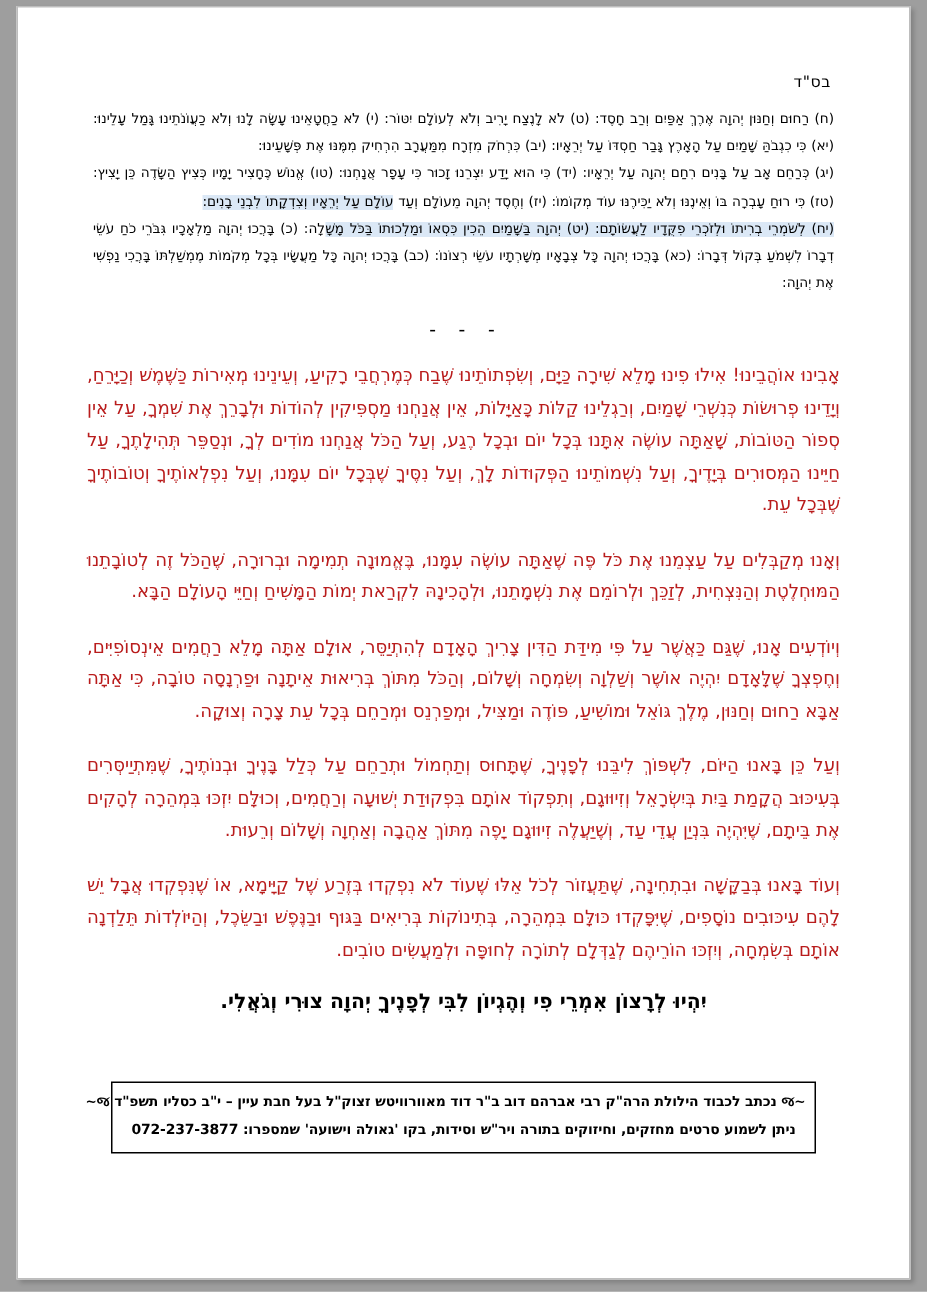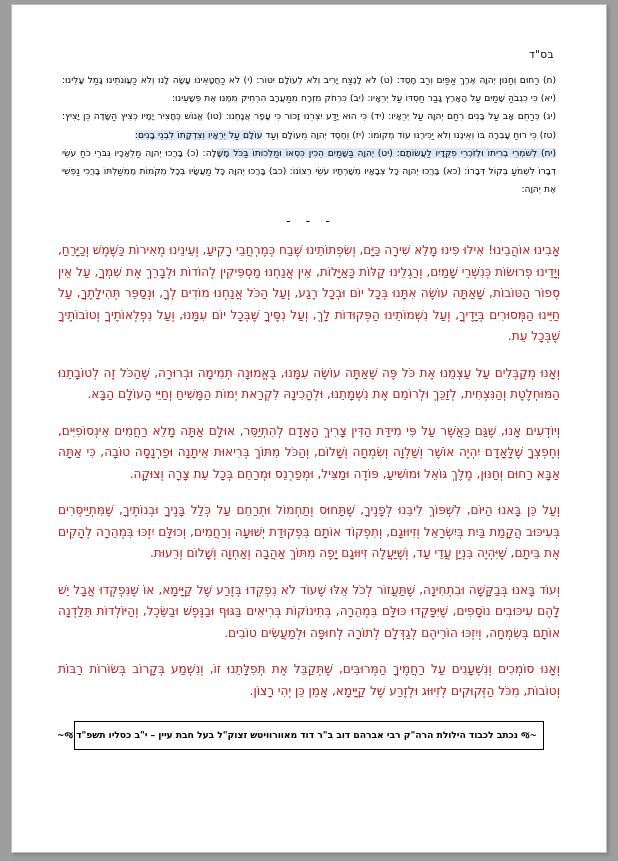--- a/index.html
+++ b/index.html
@@ -167,29 +167,29 @@
       </div>
 
       <div class="sep">- - -</div>
 
       <div class="prayer-block">
         <p class="prayer">אָבִינוּ אוֹהֲבֵינוּ! אִילוּ פִינוּ מָלֵא שִׁירָה כַּיָּם, וְשִׂפְתוֹתֵינוּ שֶׁבַח כְּמֶרְחֲבֵי רָקִיעַ, וְעֵינֵינוּ מְאִירוֹת כַּשֶּׁמֶשׁ וְכַיָּרֵחַ, וְיָדֵינוּ פְרוּשׂוֹת כְּנִשְׁרֵי שָׁמַיִם, וְרַגְלֵינוּ קַלּוֹת כָּאַיָּלוֹת, אֵין אֲנַחְנוּ מַסְפִּיקִין לְהוֹדוֹת וּלְבָרֵךְ אֶת שִׁמְךָ, עַל אֵין סְפוֹר הַטּוֹבוֹת, שָׁאַתָּה עוֹשֶׂה אִתָּנוּ בְּכָל יוֹם וּבְכָל רֶגַע, וְעַל הַכֹּל אֲנַחְנוּ מוֹדִים לְךָ, וּנְסַפֵּר תְּהִילָתֶךָ, עַל חַיֵּינוּ הַמְּסוּרִים בְּיָדֶיךָ, וְעַל נִשְׁמוֹתֵינוּ הַפְּקוּדוֹת לָךְ, וְעַל נִסֶּיךָ שֶׁבְּכָל יוֹם עִמָּנוּ, וְעַל נִפְלְאוֹתֶיךָ וְטוֹבוֹתֶיךָ שֶׁבְּכָל עֵת.</p>
         <p class="prayer">וְאָנוּ מְקַבְּלִים עַל עַצְמֵנוּ אֶת כֹּל פֶּה שֶׁאַתָּה עוֹשֶׂה עִמָּנוּ, בֶּאֱמוּנָה תְמִימָה וּבְרוּרָה, שֶׁהַכֹּל זֶה לְטוֹבָתֵנוּ הַמּוּחְלֶטֶת וְהַנִּצְחִית, לְזַכֵּךְ וּלְרוֹמֵם אֶת נִשְׁמָתֵנוּ, וּלְהָכִינָהּ לִקְרַאת יְמוֹת הַמָּשִׁיחַ וְחַיֵּי הָעוֹלָם הַבָּא.</p>
         <p class="prayer">וְיוֹדְעִים אָנוּ, שֶׁגַּם כַּאֲשֶׁר עַל פִּי מִידַּת הַדִּין צָרִיךְ הָאָדָם לְהִתְיַסֵּר, אוּלָם אַתָּה מָלֵא רַחֲמִים אֵינְסוֹפִיִּים, וְחֶפְצְךָ שֶׁלָּאָדָם יִהְיֶה אוֹשֶׁר וְשַׁלְוָה וְשִׂמְחָה וְשָׁלוֹם, וְהַכֹּל מִתּוֹךְ בְּרִיאוּת אֵיתָנָה וּפַרְנָסָה טוֹבָה, כִּי אַתָּה אַבָּא רַחוּם וְחַנּוּן, מֶלֶךְ גּוֹאֵל וּמוֹשִׁיעַ, פּוֹדֶה וּמַצִּיל, וּמְפַרְנֵס וּמְרַחֵם בְּכָל עֵת צָרָה וְצוּקָה.</p>
         <p class="prayer">וְעַל כֵּן בָּאנוּ הַיּוֹם, לִשְׁפּוֹךְ לִיבֵּנוּ לְפָנֶיךָ, שֶׁתָּחוּס וְתַחְמוֹל וּתְרַחֵם עַל כְּלַל בָּנֶיךָ וּבְנוֹתֶיךָ, שֶׁמִּתְיַיסְּרִים בְּעִיכּוּב הֲקָמַת בַּיִת בְּיִשְׂרָאֵל וְזִיוּוּגָם, וְתִפְקוֹד אוֹתָם בִּפְקוּדַת יְשׁוּעָה וְרַחֲמִים, וְכוּלָּם יִזְכּוּ בִּמְהֵרָה לְהָקִים אֶת בֵּיתָם, שֶׁיִּהְיֶה בִּנְיַן עֲדֵי עַד, וְשֶׁיַּעֲלֶה זִיוּוּגָם יָפֶה מִתּוֹךְ אַהֲבָה וְאַחְוָה וְשָׁלוֹם וְרֵעוּת.</p>
         <p class="prayer">וְעוֹד בָּאנוּ בְּבַקָּשָׁה וּבִתְחִינָה, שֶׁתַּעֲזוֹר לְכֹל אֵלּוּ שֶׁעוֹד לֹא נִפְקְדוּ בְּזֶרַע שֶׁל קַיָּימָא, אוֹ שֶׁנִּפְקְדוּ אֲבָל יֵשׁ לָהֶם עִיכּוּבִים נוֹסָפִים, שֶׁיִּפָּקְדוּ כּוּלָּם בִּמְהֵרָה, בְּתִינוֹקוֹת בְּרִיאִים בַּגּוּף וּבַנֶּפֶשׁ וּבַשֵּׂכֶל, וְהַיּוֹלְדוֹת תֵּלַדְנָה אוֹתָם בְּשִׂמְחָה, וְיִזְכּוּ הוֹרֵיהֶם לְגַדְּלָם לְתוֹרָה לְחוּפָּה וּלְמַעֲשִׂים טוֹבִים.</p>
-        <p class="prayer">וְאָנוּ סוֹמְכִים וְנִשְׁעָנִים עַל רַחֲמֶיךָ הַמְּרוּבִּים, שֶׁתְּקַבֵּל אֶת תְּפִלָּתֵנוּ זוֹ, וְנִשְׁמַע בְּקָרוֹב בְּשׂוֹרוֹת רַבּוֹת וְטוֹבוֹת, מִכֹּל הַזְּקוּקִים לְזִיוּוּג וּלְזֶרַע שֶׁל קַיָּימָא, אָמֵן כֵּן יְהִי רָצוֹן.</p>
       </div>
 
       <div class="closing">יִהְיוּ לְרָצוֹן אִמְרֵי פִי וְהֶגְיוֹן לִבִּי לְפָנֶיךָ יְהוָה צוּרִי וְגֹאֲלִי.</div>
 
     </div>
 
     <div class="footer-box">
       <div class="footer-line">
         <span class="deco">~જ</span>
         <span>נכתב לכבוד הילולת הרה"ק רבי אברהם דוב ב"ר דוד מאוורוויטש זצוק"ל בעל חבת עיין – י"ב כסליו תשפ"ד</span>
         <span class="deco">જ~</span>
       </div>
+      <div class="footer-line second">ניתן לשמוע סרטים מחזקים, וחיזוקים בתורה ויר"ש וסידות, בקו 'גאולה וישועה' שמספרו: 072-237-3877</div>
     </div>
 
   </div>
 </div>
 
 </body></html>

